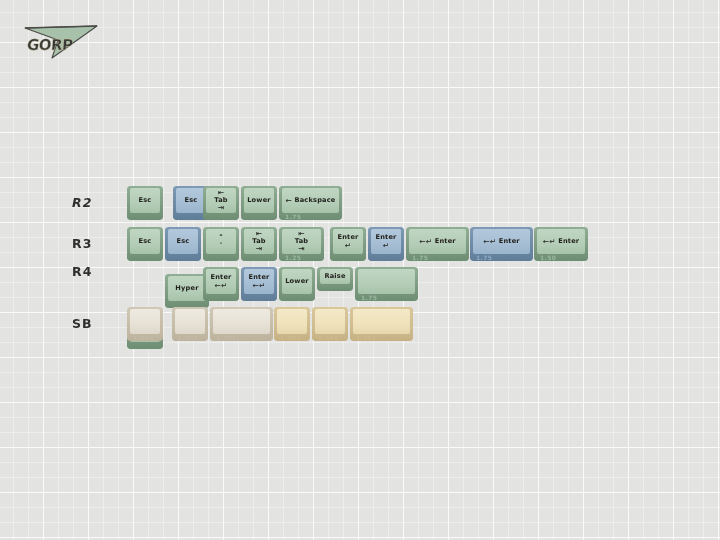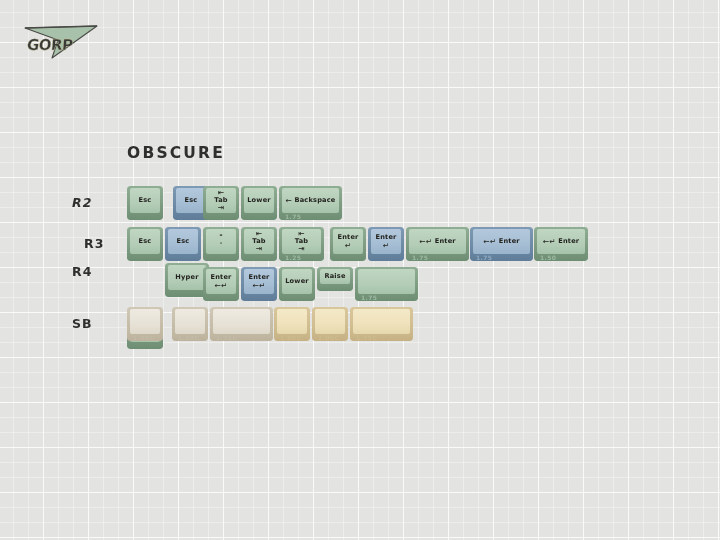--- a/index.html
+++ b/index.html
@@ -160,21 +160,20 @@
 <div class="stage">
 
   <div id="logo">
     <svg width="78" height="38" viewBox="0 0 78 38">
       <path d="M3 6 L75 4 L30 36 L36 18 Z" fill="#a7c1ab" stroke="#4a4a46" stroke-width="1.1" stroke-linejoin="round"></path>
       <path d="M3 6 L75 4" stroke="#4a4a46" stroke-width="1.6"></path>
     </svg>
     <div class="logo-text">GORP</div>
   </div>
 
-  <div id="title">OBSCURE</div>
 
   <div id="rows-host">
       <div class="row-label" style="left: 72px; top: 195px; font-style: italic;">R2</div>
       <div class="kc green" style="left: 127px; top: 186px; width: 36px; height: 34px;">
         <div class="body"></div>
         <div class="top"></div>
         <div class="legend">
           <div>Esc</div>
         </div>
       </div>
@@ -205,21 +204,21 @@
         <div class="body"></div>
         <div class="top"></div>
         <div class="legend">
           <div class="row-inline">
             <span class="glyph">←</span>
             <span>Backspace</span>
           </div>
         </div>
         <div class="size">1.75</div>
       </div>
-      <div class="row-label" style="left: 72px; top: 236px; margin-left: 12px;">R3</div>
+      <div class="row-label" style="left: 72px; top: 236px;">R3</div>
       <div class="kc green" style="left: 127px; top: 227px; width: 36px; height: 34px;">
         <div class="body"></div>
         <div class="top"></div>
         <div class="legend">
           <div>Esc</div>
         </div>
       </div>
       <div class="kc blue" style="left: 165px; top: 227px; width: 36px; height: 34px;">
         <div class="body"></div>
         <div class="top"></div>
@@ -304,21 +303,21 @@
         <div class="size">1.50</div>
       </div>
       <div class="row-label" style="left: 72px; top: 264px;">R4</div>
       <div class="kc green" style="left: 127px; top: 267px; width: 36px; height: 34px; margin-top: 48px;">
         <div class="body"></div>
         <div class="top"></div>
         <div class="legend">
           <div>Shift</div>
         </div>
       </div>
-      <div class="kc green" style="left: 165px; top: 263px; width: 44px; height: 34px;">
+      <div class="kc green" style="left: 165px; top: 274px; width: 44px; height: 34px;">
         <div class="body"></div>
         <div class="top"></div>
         <div class="legend">
           <div>Hyper</div>
         </div>
       </div>
       <div class="kc green" style="left: 203px; top: 267px; width: 36px; height: 34px;">
         <div class="body"></div>
         <div class="top"></div>
         <div class="legend">

